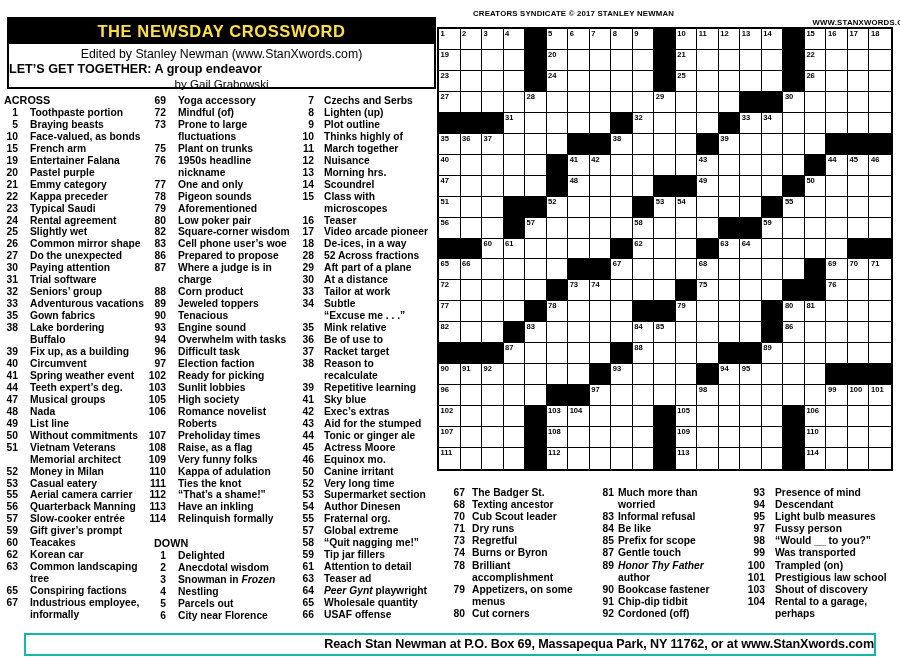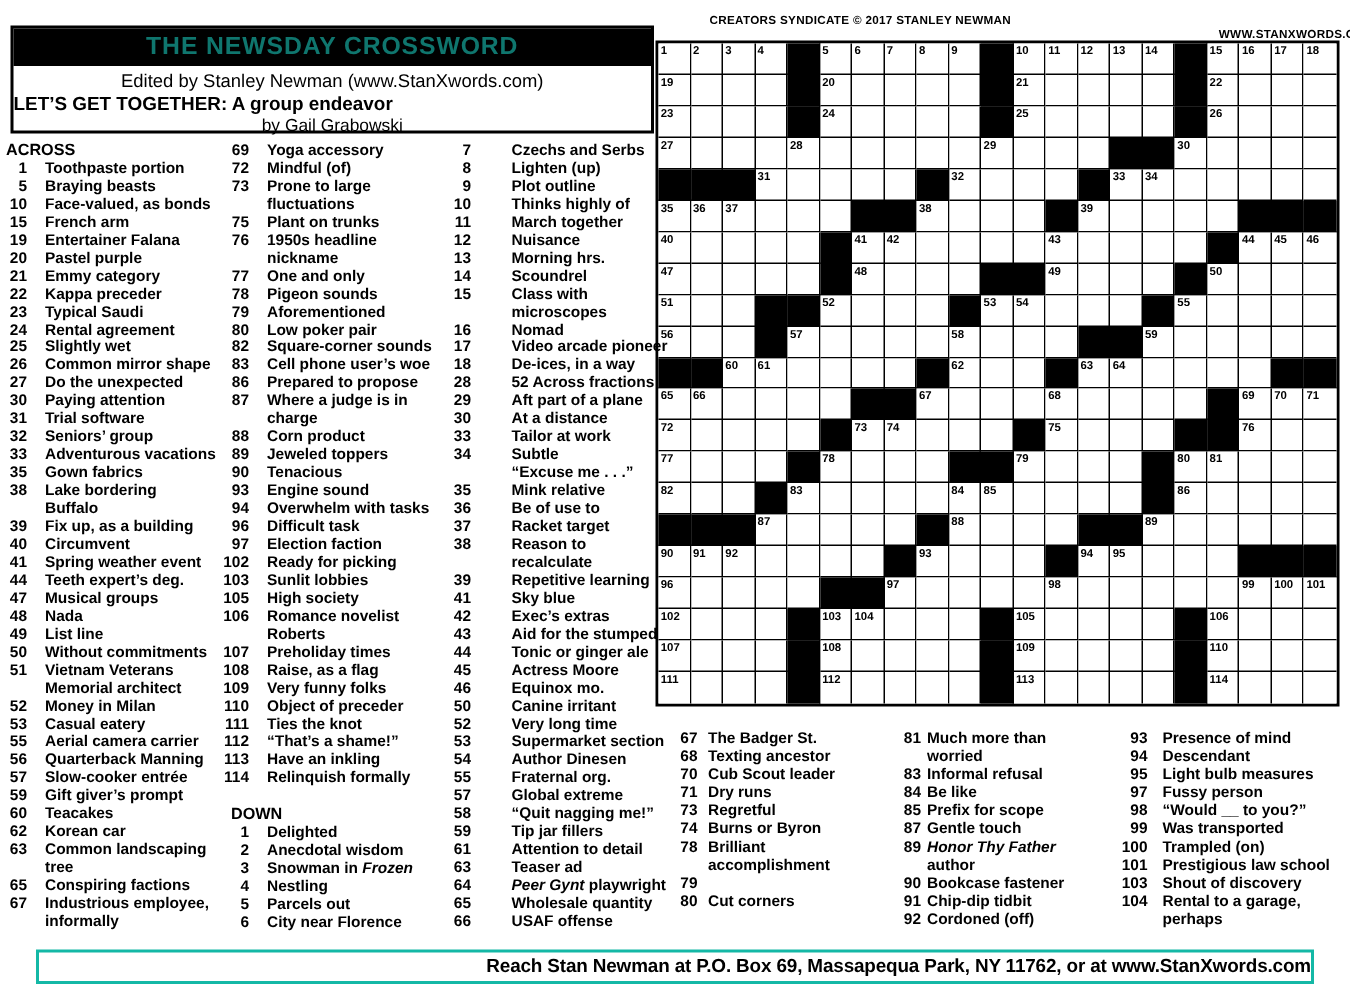--- a/index.html
+++ b/index.html
@@ -3,21 +3,21 @@
 <meta charset="utf-8">
 <style>
   * { margin:0; padding:0; box-sizing:border-box; }
   html,body { width:900px; height:660px; background:#fff; color:#000;
     font-family:"Liberation Sans", sans-serif; }
   .page { position:absolute; top:0; left:0; width:900px; height:660px; background:#fff; overflow:hidden; }
 
   
   .header-box { position:absolute; left:7px; top:17px; width:429px; height:72px;
     border:2px solid #000; background:#fff; }
-  .title-bar { height:25px; background:#000; color:#0f766e; text-align:center;
+  .title-bar { height:25px; background:#000; color:#fde047; text-align:center;
     font-weight:bold; font-size:16.5px; line-height:25px; letter-spacing:.6px; }
   .edited { text-align:center; font-size:12.3px; margin-top:3px; }
   .theme { text-align:left; font-size:12.6px; font-weight:bold; margin-top:1px; }
   .byline { text-align:center; font-size:11.6px; margin-top:1px; }
 
   
   .masthead { position:absolute; left:460px; top:9px; width:456px;
     display:flex; align-items:baseline;flex-direction:column; }
   .syndicate { font-size:7.8px; font-weight:bold; letter-spacing:.2px; }
   .website { font-size:7.8px; font-weight:bold; letter-spacing:.2px; margin-left:auto; }
@@ -41,21 +41,21 @@
   .clue .t { white-space:pre; }
   .chead { font-weight:bold; font-size:10.8px; line-height:11.95px; }
   .spacer { height:13px; }
 
   #mcol1 { left:4px;   top:95px; width:152px; }
   #mcol1 .n { width:14px; } #mcol1 .t { margin-left:12px; }
   #mcol2 { left:147px; top:95px; width:148px; }
   #mcol2 .n { width:19px; } #mcol2 .t { margin-left:12px; }
   #mcol2 .chead { padding-left:7px; }
   #mcol3 { left:300px; top:95px; width:137px; }
-  #mcol3 .n { width:14px; } #mcol3 .t { margin-left:27px; }
+  #mcol3 .n { width:14px; } #mcol3 .t { margin-left:10px; }
 
   #bcol1 { left:448px; top:487px; width:148px; }
   #bcol1 .clue, #bcol2 .clue, #bcol3 .clue { line-height:12.1px; }
   #bcol1 .n { width:17px; } #bcol1 .t { margin-left:7px; }
   #bcol2 { left:597px; top:487px; width:146px; }
   #bcol2 .n { width:17px; } #bcol2 .t { margin-left:4px; }
   #bcol3 { left:744px; top:487px; width:150px; }
   #bcol3 .n { width:21px; } #bcol3 .t { margin-left:10px; }
 
   
@@ -950,21 +950,21 @@
       <div class="clue">
         <span class="n">79</span>
         <span class="t">Aforementioned</span>
       </div>
       <div class="clue">
         <span class="n">80</span>
         <span class="t">Low poker pair</span>
       </div>
       <div class="clue">
         <span class="n">82</span>
-        <span class="t">Square-corner sounds</span>
+        <span class="t">Square-corner wisdom</span>
       </div>
       <div class="clue">
         <span class="n">83</span>
         <span class="t">Cell phone user’s woe</span>
       </div>
       <div class="clue">
         <span class="n">86</span>
         <span class="t">Prepared to propose</span>
       </div>
       <div class="clue">
@@ -1024,21 +1024,21 @@
       <div class="clue">
         <span class="n">108</span>
         <span class="t">Raise, as a flag</span>
       </div>
       <div class="clue">
         <span class="n">109</span>
         <span class="t">Very funny folks</span>
       </div>
       <div class="clue">
         <span class="n">110</span>
-        <span class="t">Object of preceder</span>
+        <span class="t">Kappa of adulation</span>
       </div>
       <div class="clue">
         <span class="n">111</span>
         <span class="t">Ties the knot</span>
       </div>
       <div class="clue">
         <span class="n">112</span>
         <span class="t">“That’s a shame!”</span>
       </div>
       <div class="clue">
@@ -1109,21 +1109,21 @@
         <span class="n">14</span>
         <span class="t">Scoundrel</span>
       </div>
       <div class="clue">
         <span class="n">15</span>
         <span class="t">Class with
 microscopes</span>
       </div>
       <div class="clue">
         <span class="n">16</span>
-        <span class="t">Nomad</span>
+        <span class="t">Teaser</span>
       </div>
       <div class="clue">
         <span class="n">17</span>
         <span class="t">Video arcade pioneer</span>
       </div>
       <div class="clue">
         <span class="n">18</span>
         <span class="t">De-ices, in a way</span>
       </div>
       <div class="clue">
@@ -1271,20 +1271,22 @@
         <span class="n">74</span>
         <span class="t">Burns or Byron</span>
       </div>
       <div class="clue">
         <span class="n">78</span>
         <span class="t">Brilliant
 accomplishment</span>
       </div>
       <div class="clue">
         <span class="n">79</span>
+        <span class="t">Appetizers, on some
+menus</span>
       </div>
       <div class="clue">
         <span class="n">80</span>
         <span class="t">Cut corners</span>
       </div>
     </div>
   <div id="bcol2" class="ccol">
       <div class="clue">
         <span class="n">81</span>
         <span class="t">Much more than

